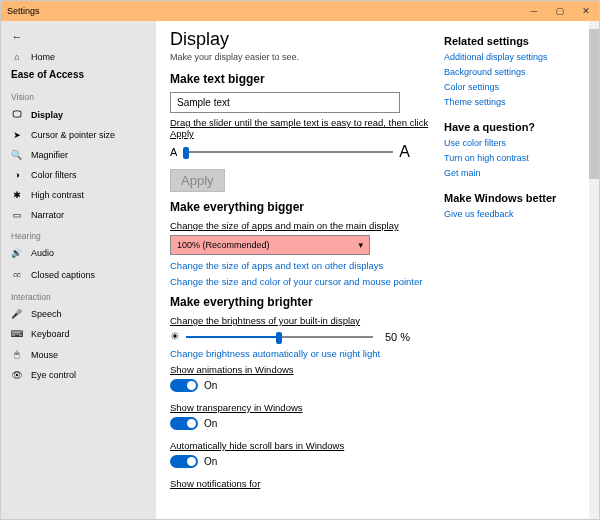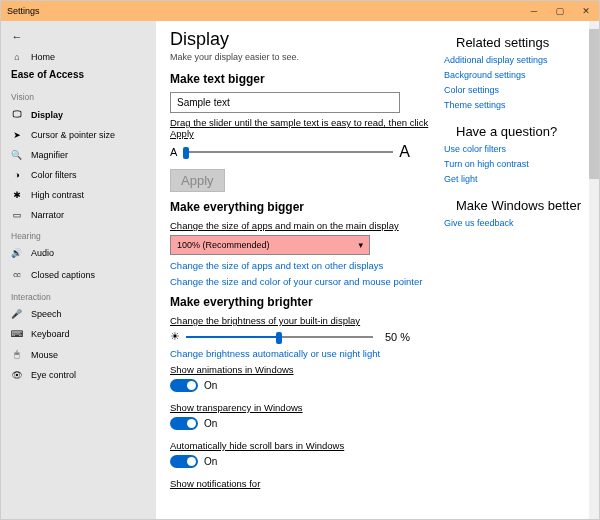--- a/index.html
+++ b/index.html
@@ -33,21 +33,21 @@
 .slider-a-big { font-size: 16px; }
 .track { position: relative; flex: 1; height: 2px; background: #888; }
 .thumb { position: absolute; top: -4px; width: 6px; height: 12px; background: #0066cc; border-radius: 2px; }
 .thumb.t1 { left: 0; }
 .thumb.t2 { left: 48%; }
 .track-fill { position: absolute; left: 0; top: 0; height: 2px; background: #0066cc; }
 .apply-btn { margin-top: 4px; padding: 3px 10px; background: #ccc; color: #888; border: 1px solid #bbb; font-size: 13px; }
 .select { width: 200px; padding: 4px 6px; border: 1px solid #888; font-size: 9px; display: flex; justify-content: space-between; align-items: center; background: #fca5a5; }
 .link { color: #0066cc; font-size: 9.5px; margin: 5px 0; cursor: pointer; display: block; }
 .link.sm { font-size: 9px; }
-.right h3 { font-size: 13px; font-weight: 400; margin: 6px 0 4px 12px; }
+.right h3 { font-size: 11px; font-weight: 700; margin: 6px 0 4px 0; }
 .sun { font-size: 11px; }
 .percent { font-size: 11px; margin-left: 6px; }
 .toggle-row { margin: 4px 0 8px 0; }
 .toggle { display: inline-flex; align-items: center; gap: 6px; }
 .toggle-pill { width: 28px; height: 13px; border-radius: 7px; background: #0066cc; position: relative; }
 .toggle-knob { position: absolute; right: 2px; top: 2px; width: 9px; height: 9px; border-radius: 50%; background: #fff; }
 .scroll-track { position: absolute; right: 1px; top: 21px; width: 10px; bottom: 1px; background: #f0f0f0; }
 .scroll-thumb { position: absolute; left: 0; top: 8px; width: 10px; height: 150px; background: #c7c7c7; }
 </style>
 </head>
@@ -196,21 +196,21 @@
       <div class="right">
         <h3>Related settings</h3>
         <span class="link sm">Additional display settings</span>
         <span class="link sm">Background settings</span>
         <span class="link sm">Color settings</span>
         <span class="link sm">Theme settings</span>
 
         <h3 style="margin-top:14px">Have a question?</h3>
         <span class="link sm">Use color filters</span>
         <span class="link sm">Turn on high contrast</span>
-        <span class="link sm">Get light</span>
+        <span class="link sm">Get main</span>
 
         <h3 style="margin-top:14px">Make Windows better</h3>
         <span class="link sm">Give us feedback</span>
       </div>
     </div>
   </div>
 
   <div class="scroll-track">
     <div class="scroll-thumb"></div>
   </div>

